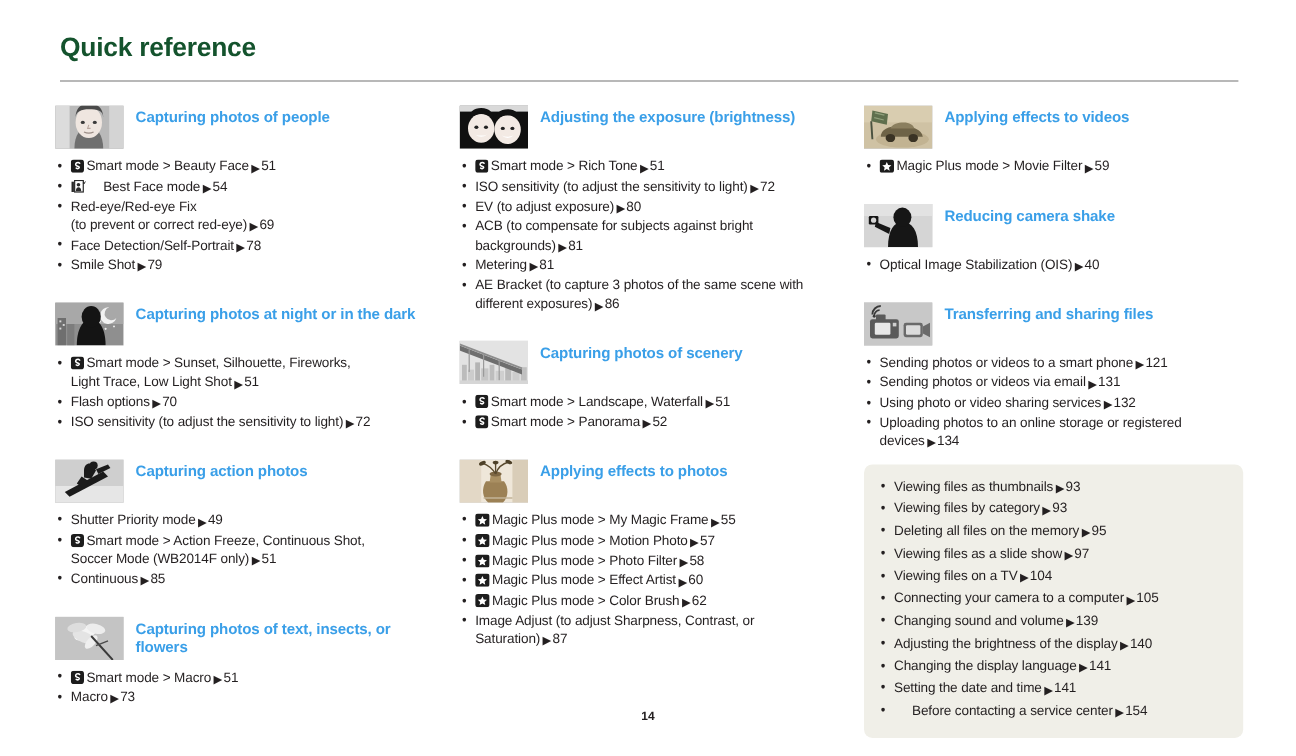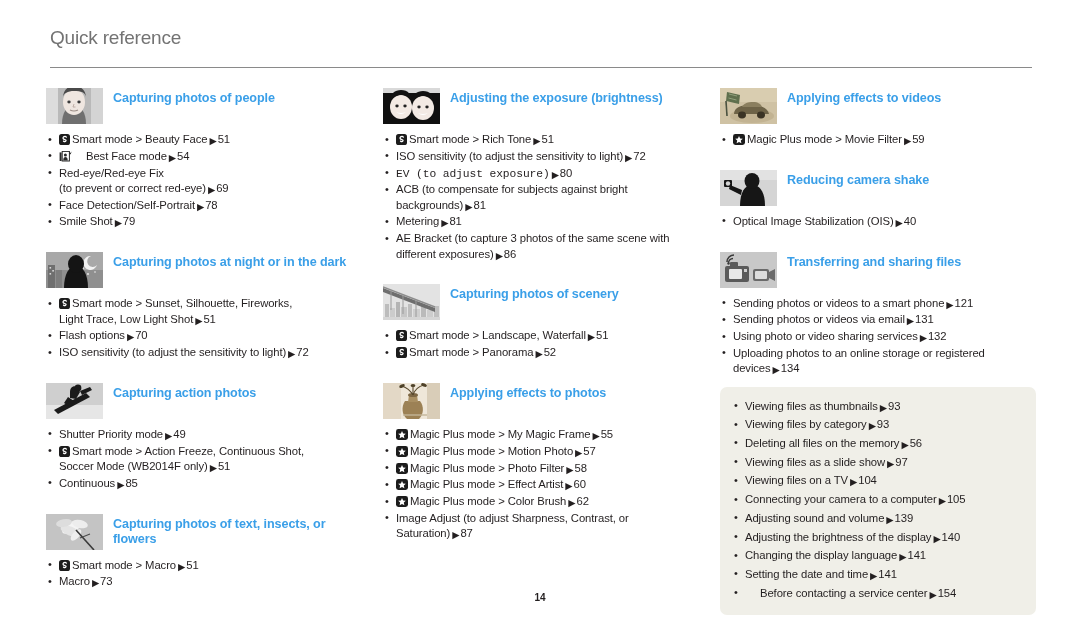--- a/index.html
+++ b/index.html
@@ -20,23 +20,23 @@
     width: 1080px;
     height: 630px;
     box-sizing: border-box;
   }
 
   
   .page-title {
     position: absolute;
     left: 50px;
     top: 27px;
-    font-size: 19px;
-    font-weight: normal;
-    color: #737373;
+    font-size: 22px;
+    font-weight: bold;
+    color: #14532d;
     letter-spacing: -0.2px;
   }
   .title-rule {
     position: absolute;
     left: 50px;
     top: 67px;
     width: 982px;
     height: 1px;
     background: #8a8a8a;
   }
@@ -305,21 +305,21 @@
               </svg>
             </div>
             <div class="sec-title">Adjusting the exposure (brightness)</div>
           </div>
           <ul class="bullets">
             <li><span class="ico"><svg width="11" height="11" viewBox="0 0 11 11" xmlns="http://www.w3.org/2000/svg">
                   <rect x="0" y="0" width="11" height="11" rx="2.6" fill="#1c1c1c"></rect>
                   <path d="M7.4 3.1 C6.9 2.5 5.9 2.3 5.1 2.6 C4.2 3 3.8 3.9 4.2 4.6 C4.6 5.3 5.6 5.4 6.3 5.7 C7 6 7.2 6.4 6.9 6.9 C6.5 7.5 5.3 7.6 4.5 7.1" stroke="#ffffff" stroke-width="1.25" fill="none" stroke-linecap="round"></path>
                 </svg></span><span style="white-space: pre-line;">Smart mode &gt; Rich Tone</span><span class="arrow">▶</span><span>51</span></li>
             <li><span style="white-space: pre-line;">ISO sensitivity (to adjust the sensitivity to light)</span><span class="arrow">▶</span><span>72</span></li>
-            <li><span style="white-space: pre-line; font-family: Liberation Mono, monospace;">EV (to adjust exposure)</span><span class="arrow">▶</span><span>80</span></li>
+            <li><span style="white-space: pre-line;">EV (to adjust exposure)</span><span class="arrow">▶</span><span>80</span></li>
             <li><span style="white-space: pre-line;">ACB (to compensate for subjects against bright
 backgrounds)</span><span class="arrow">▶</span><span>81</span></li>
             <li><span style="white-space: pre-line;">Metering</span><span class="arrow">▶</span><span>81</span></li>
             <li><span style="white-space: pre-line;">AE Bracket (to capture 3 photos of the same scene with
 different exposures)</span><span class="arrow">▶</span><span>86</span></li>
           </ul>
         </div>
         <div class="spacer-lg"></div>
         <div class="section">
           <div class="sec-head">
@@ -474,25 +474,25 @@
             <li><span style="white-space: pre-line;">Sending photos or videos via email</span><span class="arrow">▶</span><span>131</span></li>
             <li><span style="white-space: pre-line;">Using photo or video sharing services</span><span class="arrow">▶</span><span>132</span></li>
             <li><span style="white-space: pre-line;">Uploading photos to an online storage or registered
 devices</span><span class="arrow">▶</span><span>134</span></li>
           </ul>
         </div>
         <div class="callout">
           <ul class="bullets">
             <li><span style="white-space: pre-line;">Viewing files as thumbnails</span><span class="arrow">▶</span><span>93</span></li>
             <li><span style="white-space: pre-line;">Viewing files by category</span><span class="arrow">▶</span><span>93</span></li>
-            <li><span style="white-space: pre-line;">Deleting all files on the memory</span><span class="arrow">▶</span><span>56</span></li>
+            <li><span style="white-space: pre-line;">Deleting all files on the memory</span><span class="arrow">▶</span><span>95</span></li>
             <li><span style="white-space: pre-line;">Viewing files as a slide show</span><span class="arrow">▶</span><span>97</span></li>
             <li><span style="white-space: pre-line; margin-top: 36px;">Viewing files on a TV</span><span class="arrow">▶</span><span>104</span></li>
             <li><span style="white-space: pre-line;">Connecting your camera to a computer</span><span class="arrow">▶</span><span>105</span></li>
-            <li><span style="white-space: pre-line;">Adjusting sound and volume</span><span class="arrow">▶</span><span>139</span></li>
+            <li><span style="white-space: pre-line;">Changing sound and volume</span><span class="arrow">▶</span><span>139</span></li>
             <li><span style="white-space: pre-line;">Adjusting the brightness of the display</span><span class="arrow">▶</span><span>140</span></li>
             <li><span style="white-space: pre-line;">Changing the display language</span><span class="arrow">▶</span><span>141</span></li>
             <li><span style="white-space: pre-line;">Setting the date and time</span><span class="arrow">▶</span><span>141</span></li>
             <li><span style="white-space: pre-line; padding-left: 15px;">Before contacting a service center</span><span class="arrow">▶</span><span>154</span></li>
           </ul>
         </div>
       </div>
     </div>
 
   <div class="folio">14</div>

